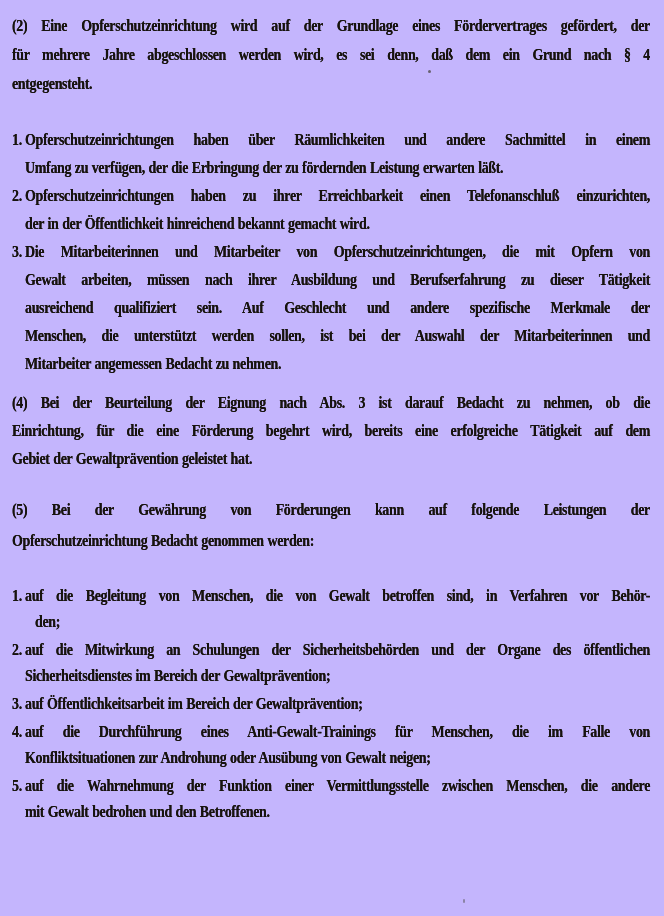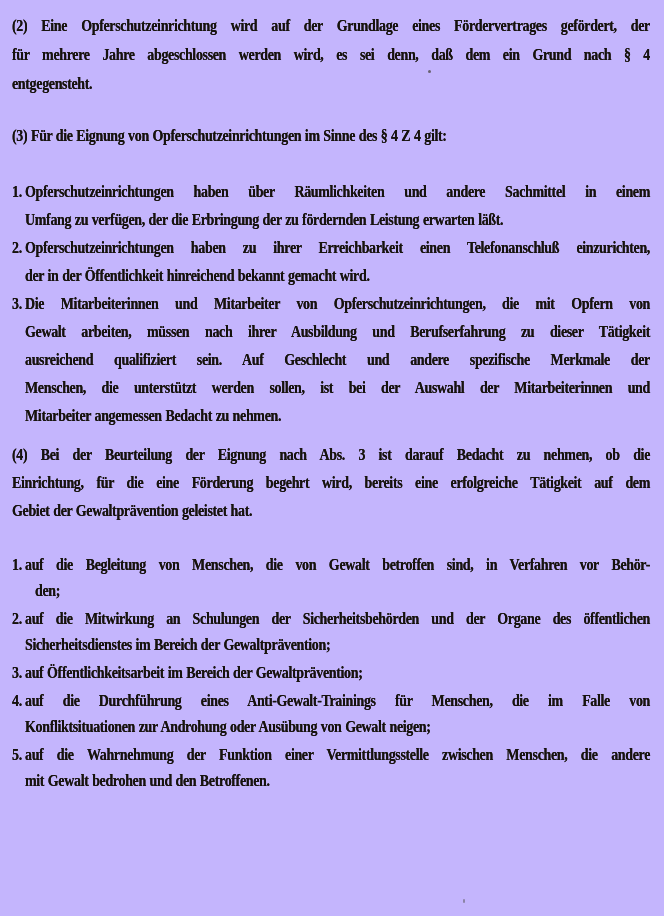--- a/index.html
+++ b/index.html
@@ -67,23 +67,20 @@
 
 <div class="page">
   <div class="content">
 
     <div class="blk b0">
       <div class="ln j">(2) Eine Opferschutzeinrichtung wird auf der Grundlage eines Fördervertrages gefördert, der</div>
       <div class="ln j">für mehrere Jahre abgeschlossen werden wird, es sei denn, daß dem ein Grund nach § 4</div>
       <div class="ln">entgegensteht.</div>
     </div>
 
-    <div class="blk b1">
-      <div class="ln">(3) Für die Eignung von Opferschutzeinrichtungen im Sinne des § 4 Z 4 gilt:</div>
-    </div>
 
     <div class="blk b2">
       <div class="item">
         <span class="ln num">1.</span>
         <div class="ln j">Opferschutzeinrichtungen haben über Räumlichkeiten und andere Sachmittel in einem</div>
         <div class="ln">Umfang zu verfügen, der die Erbringung der zu fördernden Leistung erwarten läßt.</div>
       </div>
       <div class="item">
         <span class="ln num">2.</span>
         <div class="ln j">Opferschutzeinrichtungen haben zu ihrer Erreichbarkeit einen Telefonanschluß einzurichten,</div>
@@ -98,20 +95,24 @@
         <div class="ln">Mitarbeiter angemessen Bedacht zu nehmen.</div>
       </div>
     </div>
 
     <div class="blk b3">
       <div class="ln j">(4) Bei der Beurteilung der Eignung nach Abs. 3 ist darauf Bedacht zu nehmen, ob die</div>
       <div class="ln j">Einrichtung, für die eine Förderung begehrt wird, bereits eine erfolgreiche Tätigkeit auf dem</div>
       <div class="ln">Gebiet der Gewaltprävention geleistet hat.</div>
     </div>
 
+    <div class="blk b4">
+      <div class="ln j">(5) Bei der Gewährung von Förderungen kann auf folgende Leistungen der</div>
+      <div class="ln">Opferschutzeinrichtung Bedacht genommen werden:</div>
+    </div>
 
     <div class="blk b5">
       <div class="item">
         <span class="ln num">1.</span>
         <div class="ln j">auf die Begleitung von Menschen, die von Gewalt betroffen sind, in Verfahren vor Behör-</div>
         <div class="ln ind">den;</div>
       </div>
       <div class="item">
         <span class="ln num">2.</span>
         <div class="ln j">auf die Mitwirkung an Schulungen der Sicherheitsbehörden und der Organe des öffentlichen</div>

